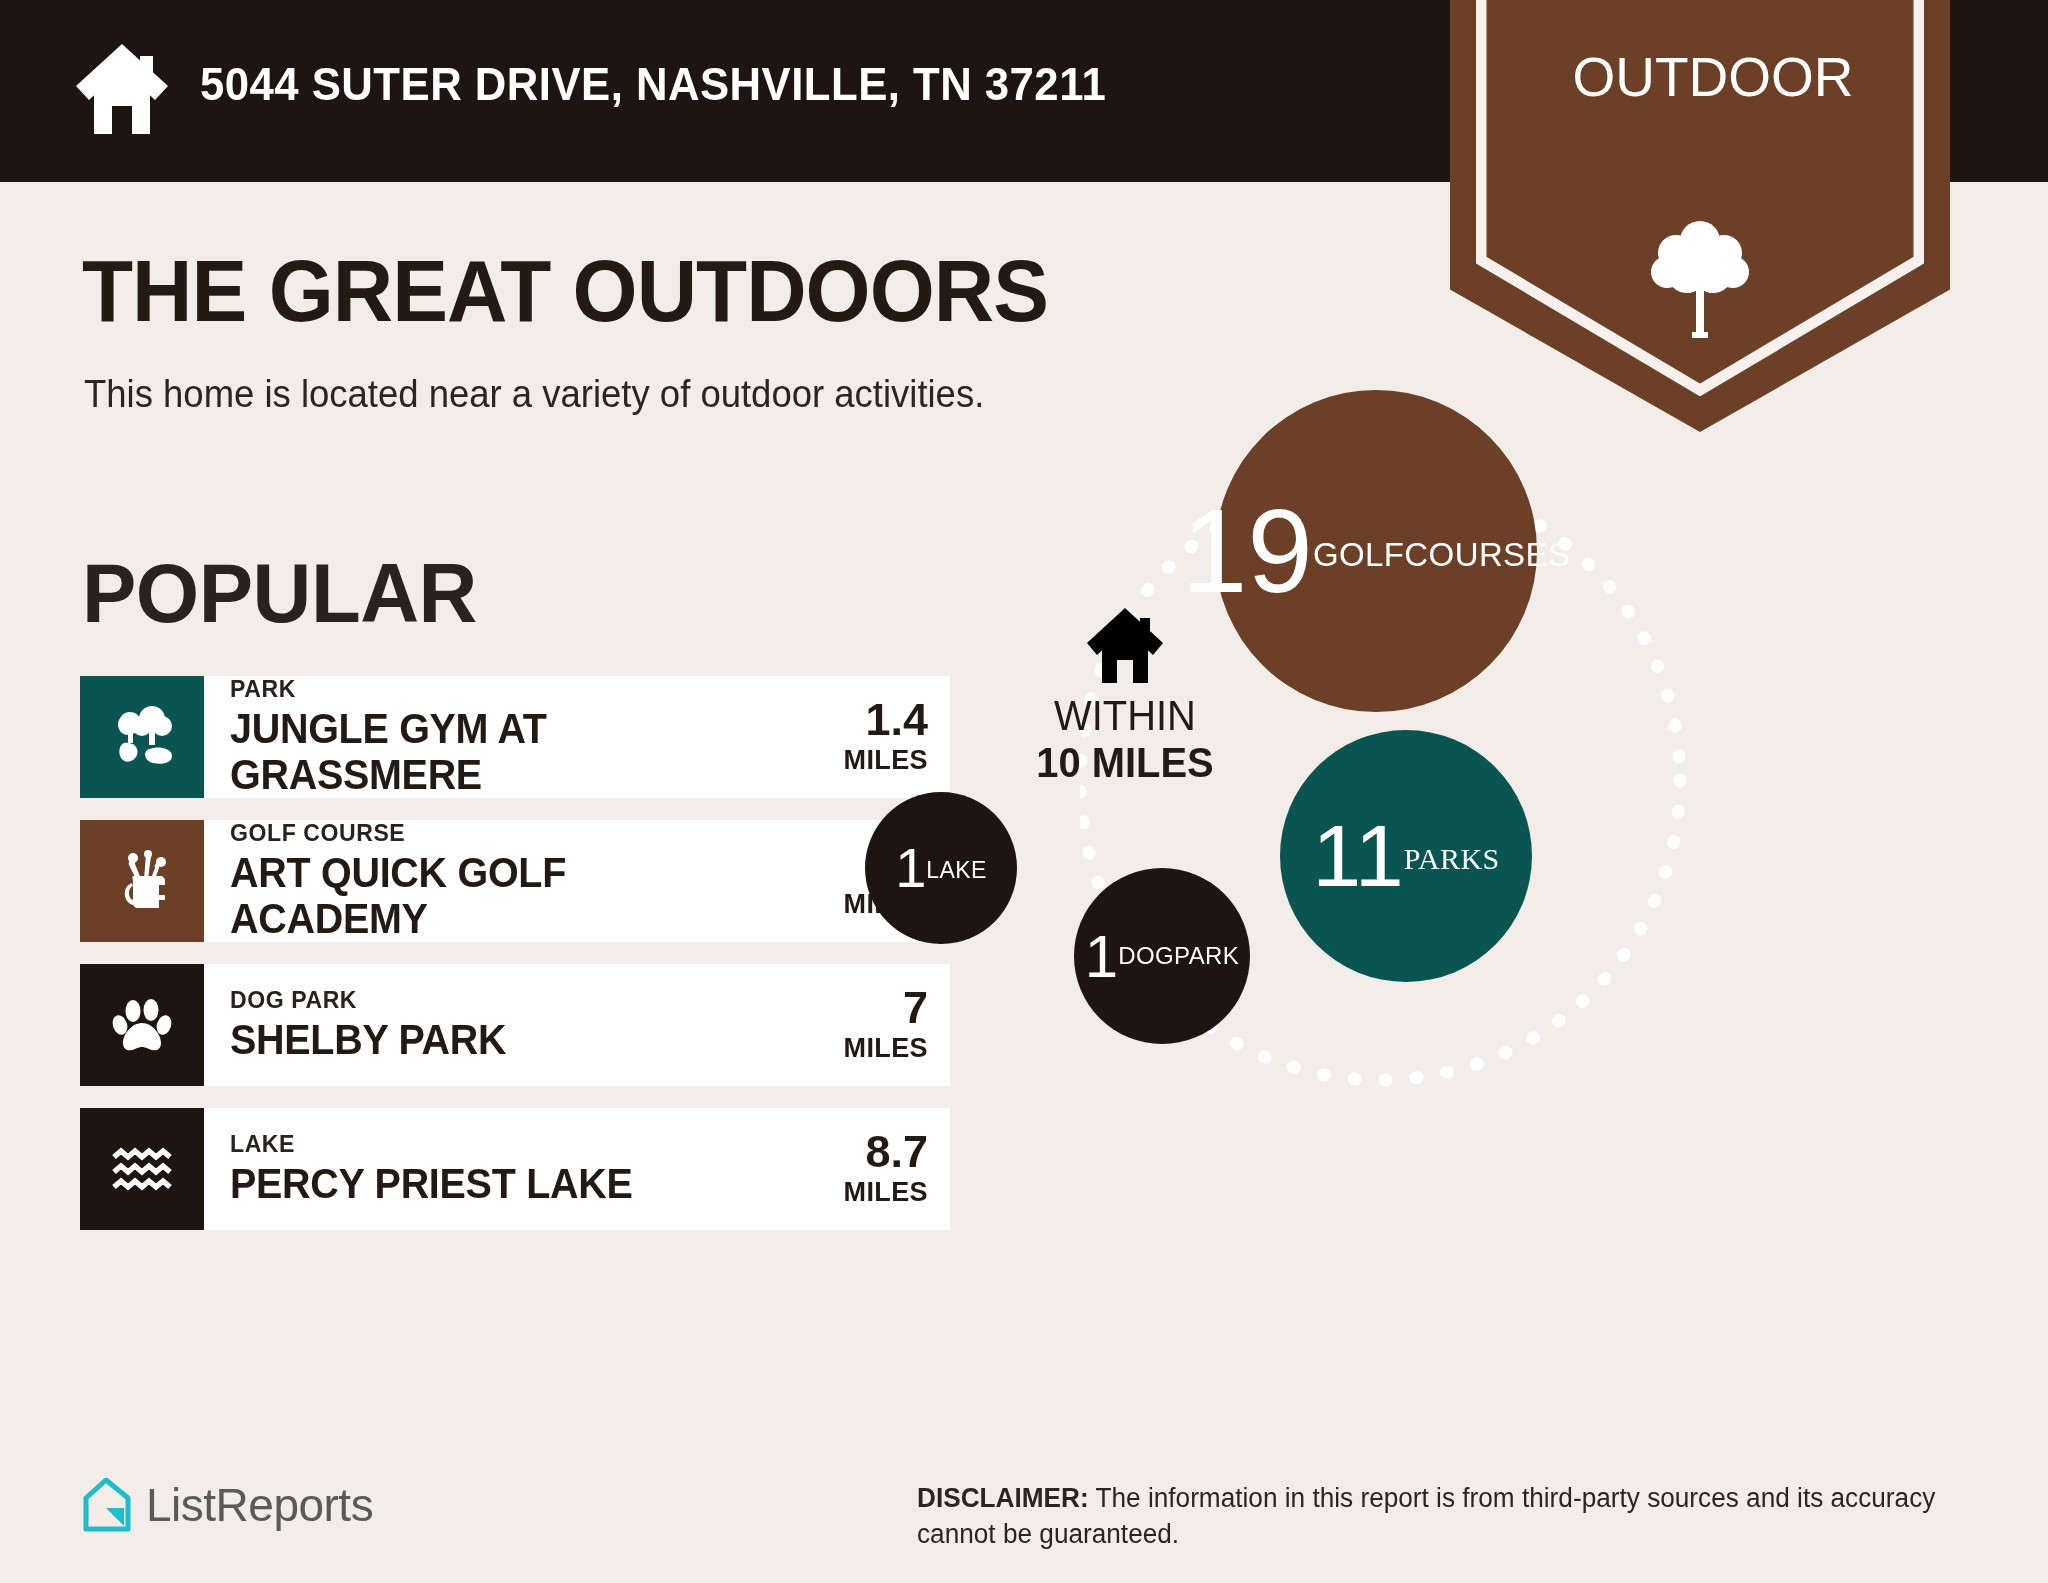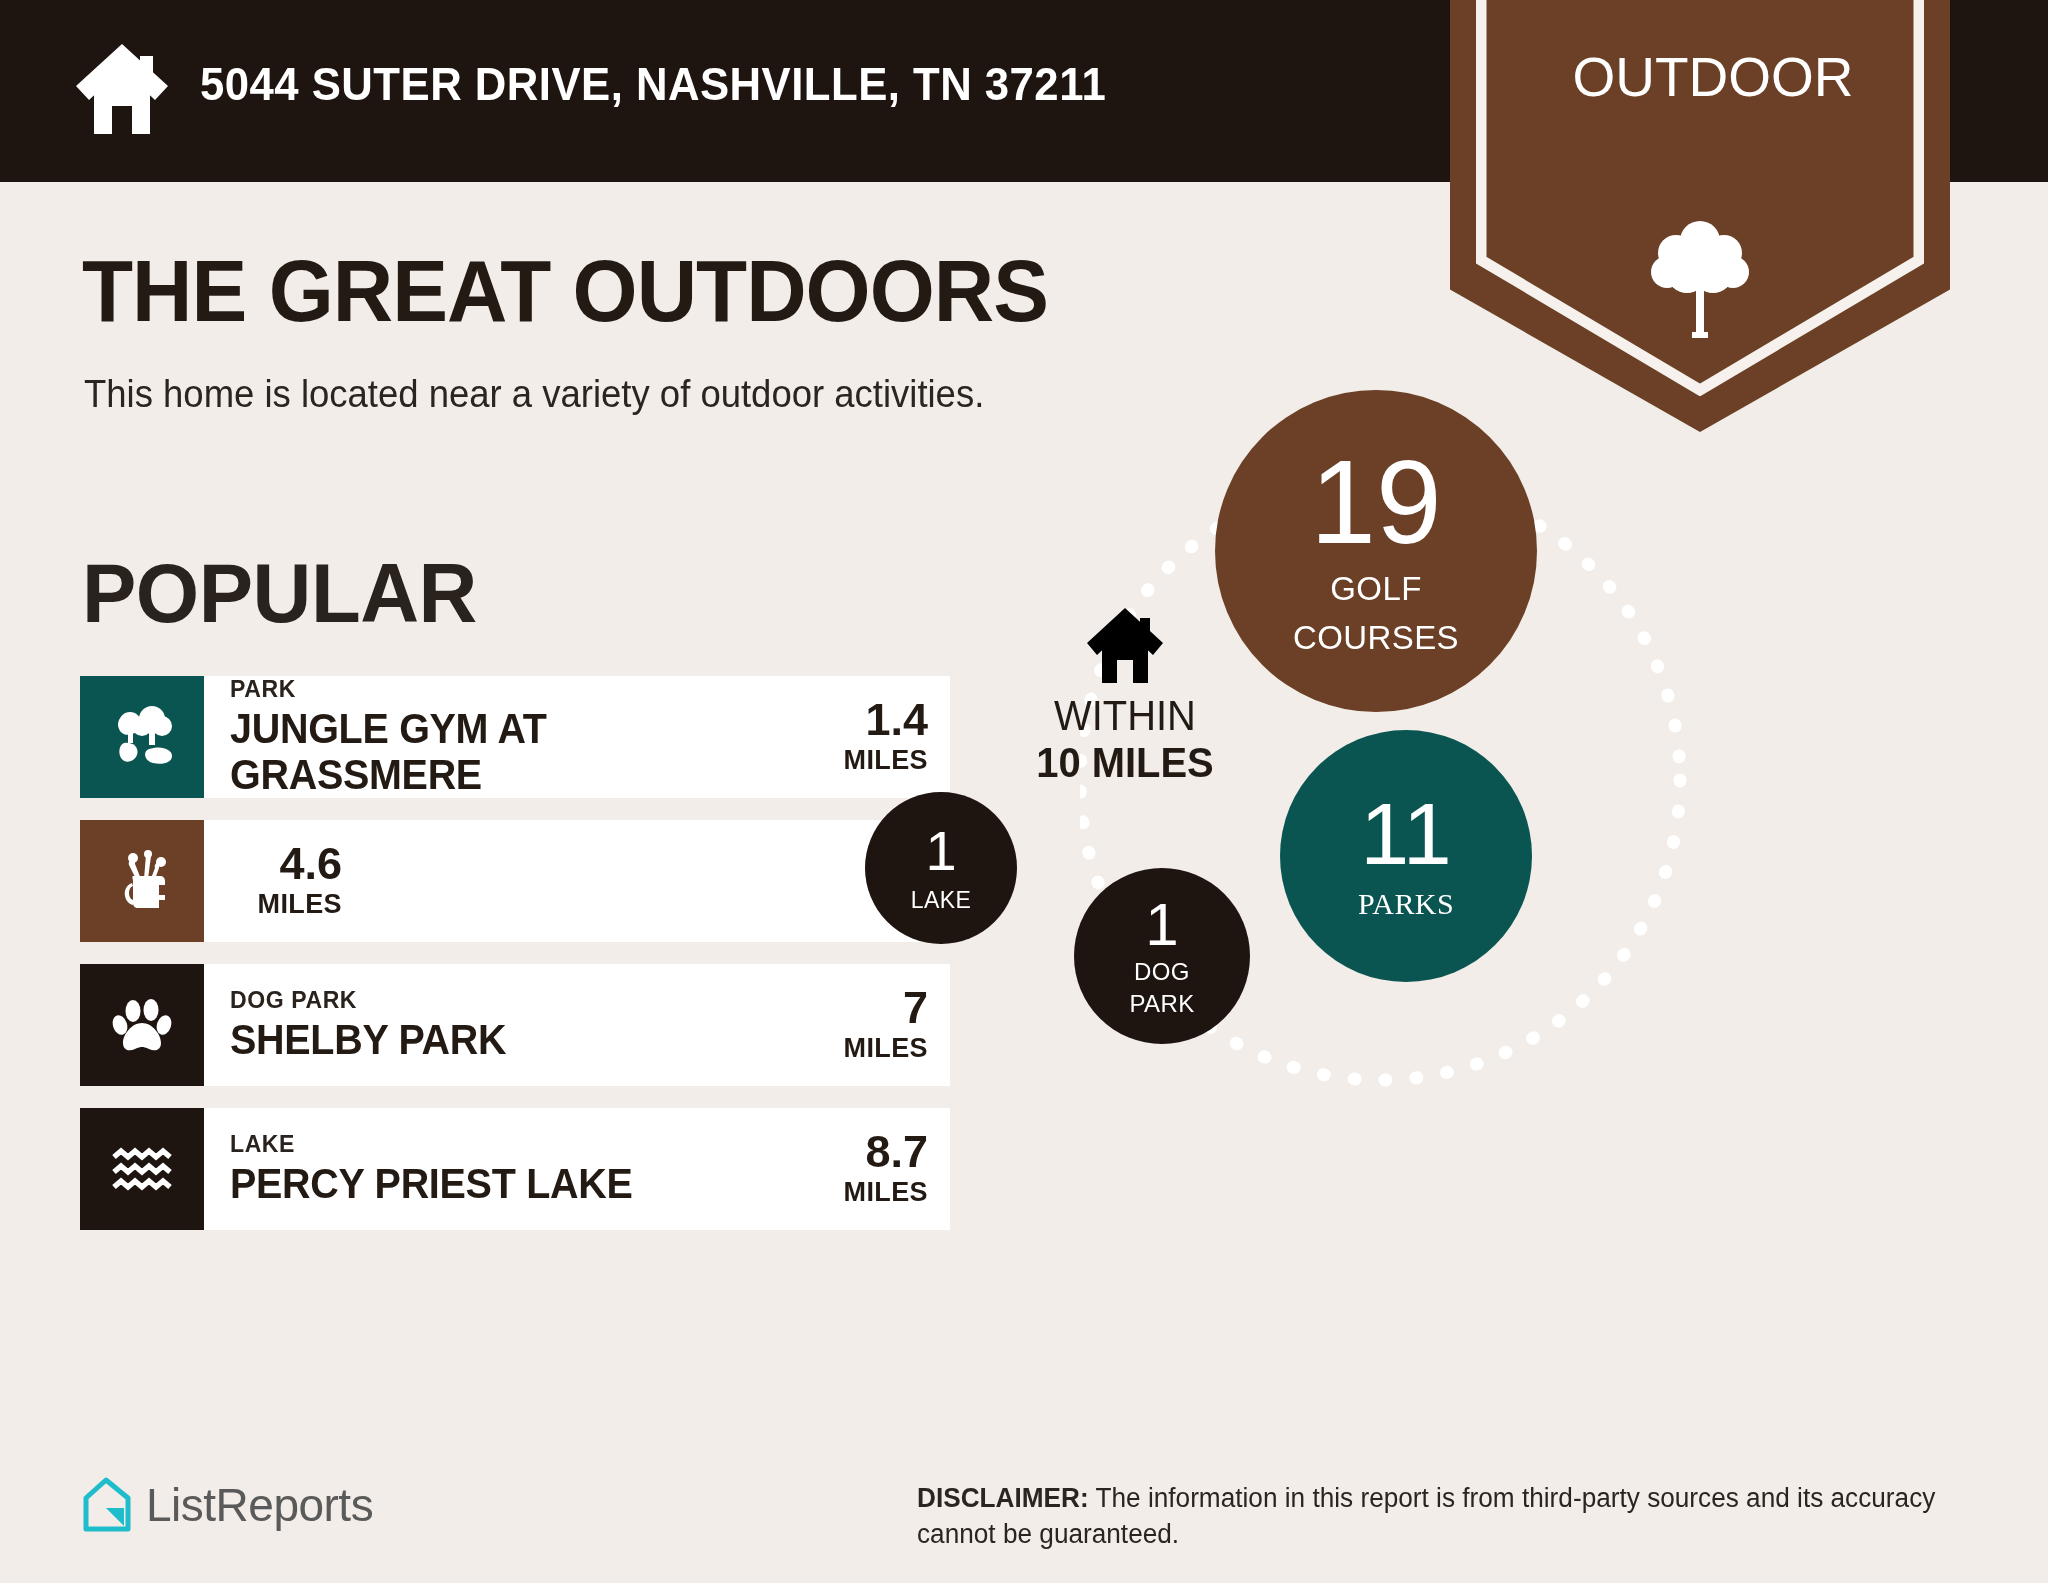--- a/index.html
+++ b/index.html
@@ -228,26 +228,25 @@
   .dotted-path {
     position: absolute;
     left: 0; top: 0;
     width: 900px;
     height: 860px;
   }
   .bubble {
     position: absolute;
     border-radius: 50%;
     display: flex;
-    flex-direction: column;
+    flex-direction: row;
     align-items: center;
     justify-content: center;
     color: #ffffff;
     text-align: center;
-    gap: 6px;
   }
   .bubble .num {
     font-weight: 400;
     line-height: 0.95;
   }
   .bubble .lbl {
     font-weight: 400;
     line-height: 1.05;
     letter-spacing: 0.4px;
   }
@@ -427,20 +426,24 @@
             <circle cx="42" cy="9" r="4"></circle>
             <path d="M54 17 C50 17 48 20 49 23 L44 36 L48 37 L53 23 C53 20 54 19 55 19 Z"></path>
             <circle cx="55" cy="17" r="5"></circle>
             <path d="M28 31 L54 31 C57 31 59 33 59 36 L59 58 C59 61 57 63 54 63 L32 63 C29 63 27 61 27 58 L27 36 C27 33 25 31 28 31 Z"></path>
             <path d="M26 38 C20 40 18 46 19 51 C20 56 23 59 27 60 L27 55 C24 54 23 51 23 48 C23 45 24 42 27 41 Z"></path>
             <rect x="53" y="40" width="9" height="10" fill="#6b4026"></rect>
             <rect x="53" y="55" width="9" height="9" fill="#6b4026"></rect>
           </g>
         </svg>
       </div>
+      <div class="row-text">
+        <div class="row-cat">GOLF COURSE</div>
+        <div class="row-name">ART QUICK GOLF ACADEMY</div>
+      </div>
       <div class="row-dist">
         <div class="dist-val">4.6</div>
         <div class="dist-unit">MILES</div>
       </div>
     </div>
 
     <div class="list-row">
       <div class="row-icon icon-dog">
         <svg viewBox="0 0 72 72" width="72" height="72" aria-hidden="true">
           <g fill="#ffffff">

